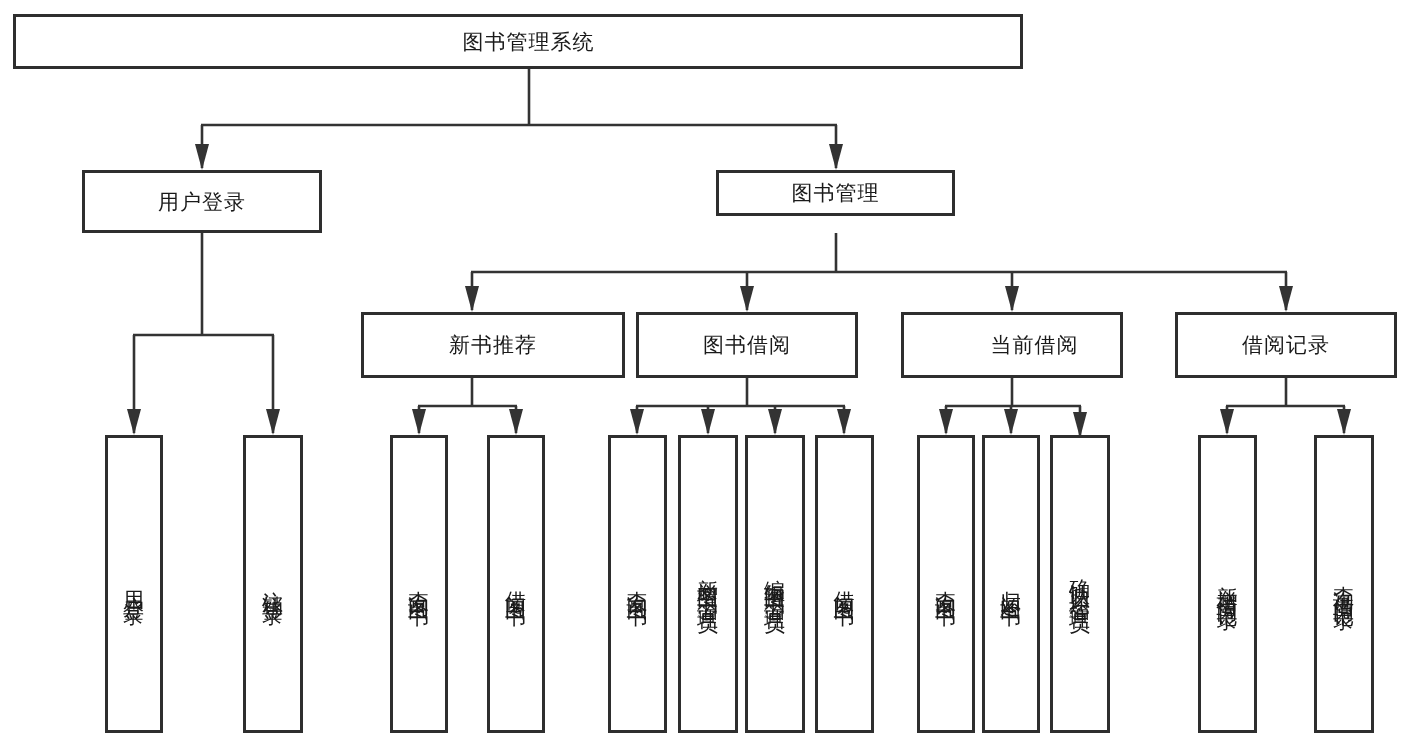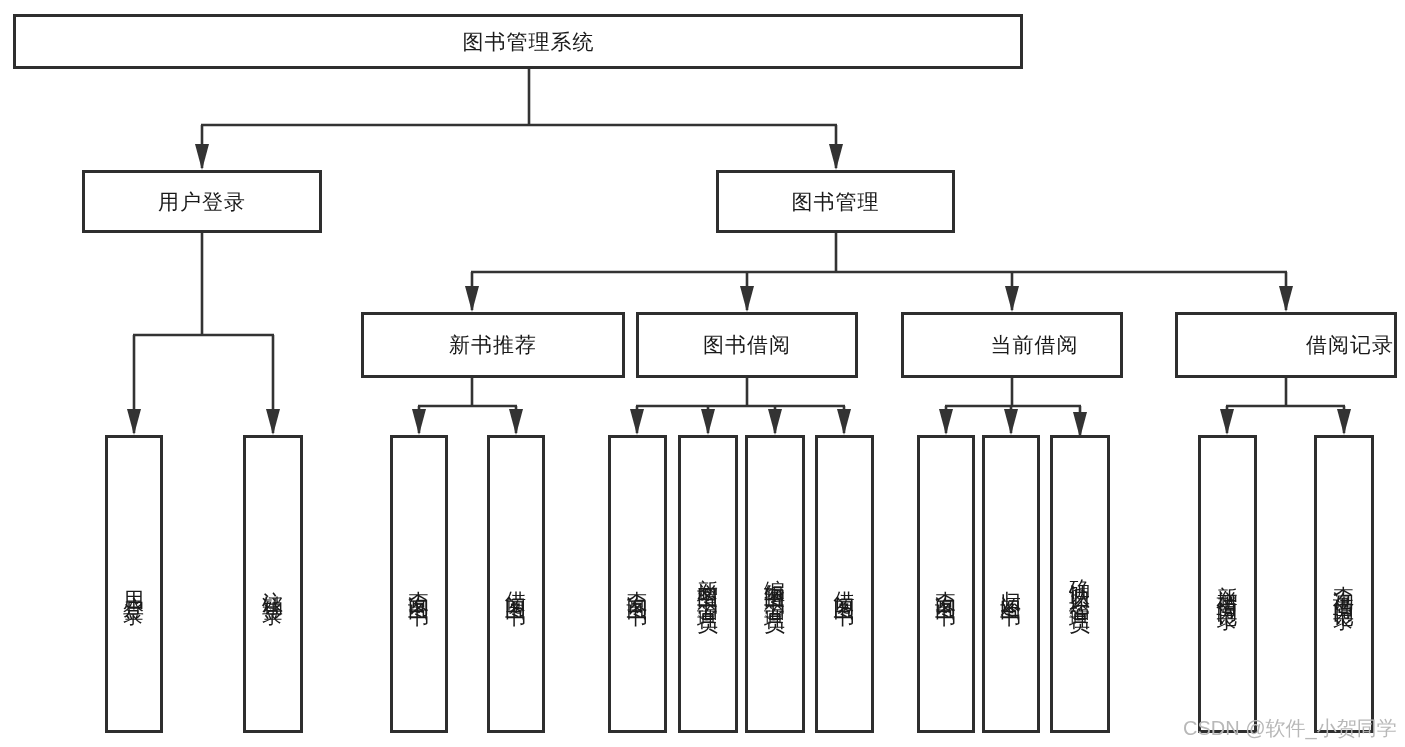--- a/index.html
+++ b/index.html
@@ -19,25 +19,25 @@
     font-size:21px;letter-spacing:5px;line-height:1;
     padding:6px 0;
   }
   .watermark{
     position:absolute;left:1183px;top:715px;
     font-size:20px;color:#b8b8b8;letter-spacing:0px;white-space:nowrap;z-index:5;
   }
   
   #n-root{left:13px;top:14px;width:1010px;height:55px;padding-left:21px;}
   #n-login{left:82px;top:170px;width:240px;height:63px;}
-  #n-mgmt{left:716px;top:170px;width:239px;height:63px;}
+  #n-mgmt{left:716px;top:170px;width:239px;height:46px;}
   #n-newbook{left:361px;top:312px;width:264px;height:66px;}
   #n-borrowmod{left:636px;top:312px;width:222px;height:66px;}
   #n-current{left:901px;top:312px;width:222px;height:66px;padding-left:45px;}
-  #n-records{left:1175px;top:312px;width:222px;height:66px;justify-content:flex-end;}
+  #n-records{left:1175px;top:312px;width:222px;height:66px;}
   .leaf{top:435px;height:298px;}
   #l-userlogin{left:105px;width:58px;}
   #l-logout{left:243px;width:60px;}
   #l-query1{left:390px;width:58px;}
   #l-borrow1{left:487px;width:58px;}
   #l-query2{left:608px;width:59px;}
   #l-addbook{left:678px;width:60px;}
   #l-editbook{left:745px;width:60px;}
   #l-borrow2{left:815px;width:59px;}
   #l-query3{left:917px;width:58px;}
@@ -177,14 +177,13 @@
     <span>确认归还（管理员）</span>
   </div>
 
   <div class="node v-node leaf" id="l-addrecord">
     <span>新增借阅记录</span>
   </div>
   <div class="node v-node leaf" id="l-queryrecord">
     <span>查询借阅记录</span>
   </div>
 
-  <div class="watermark">CSDN @软件_小贺同学</div>
 </div>
 
 </body></html>

